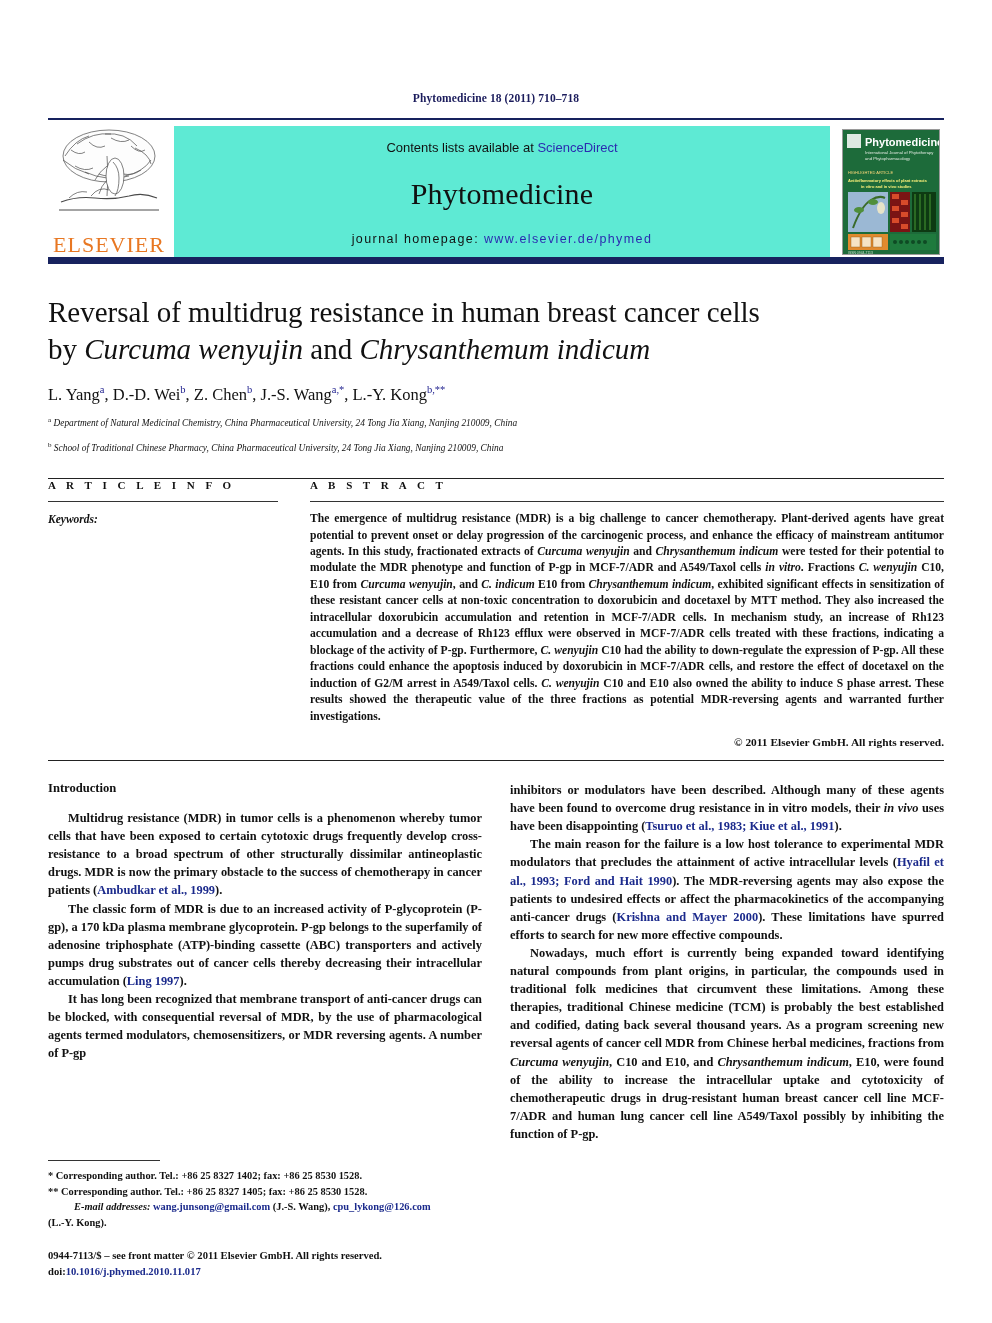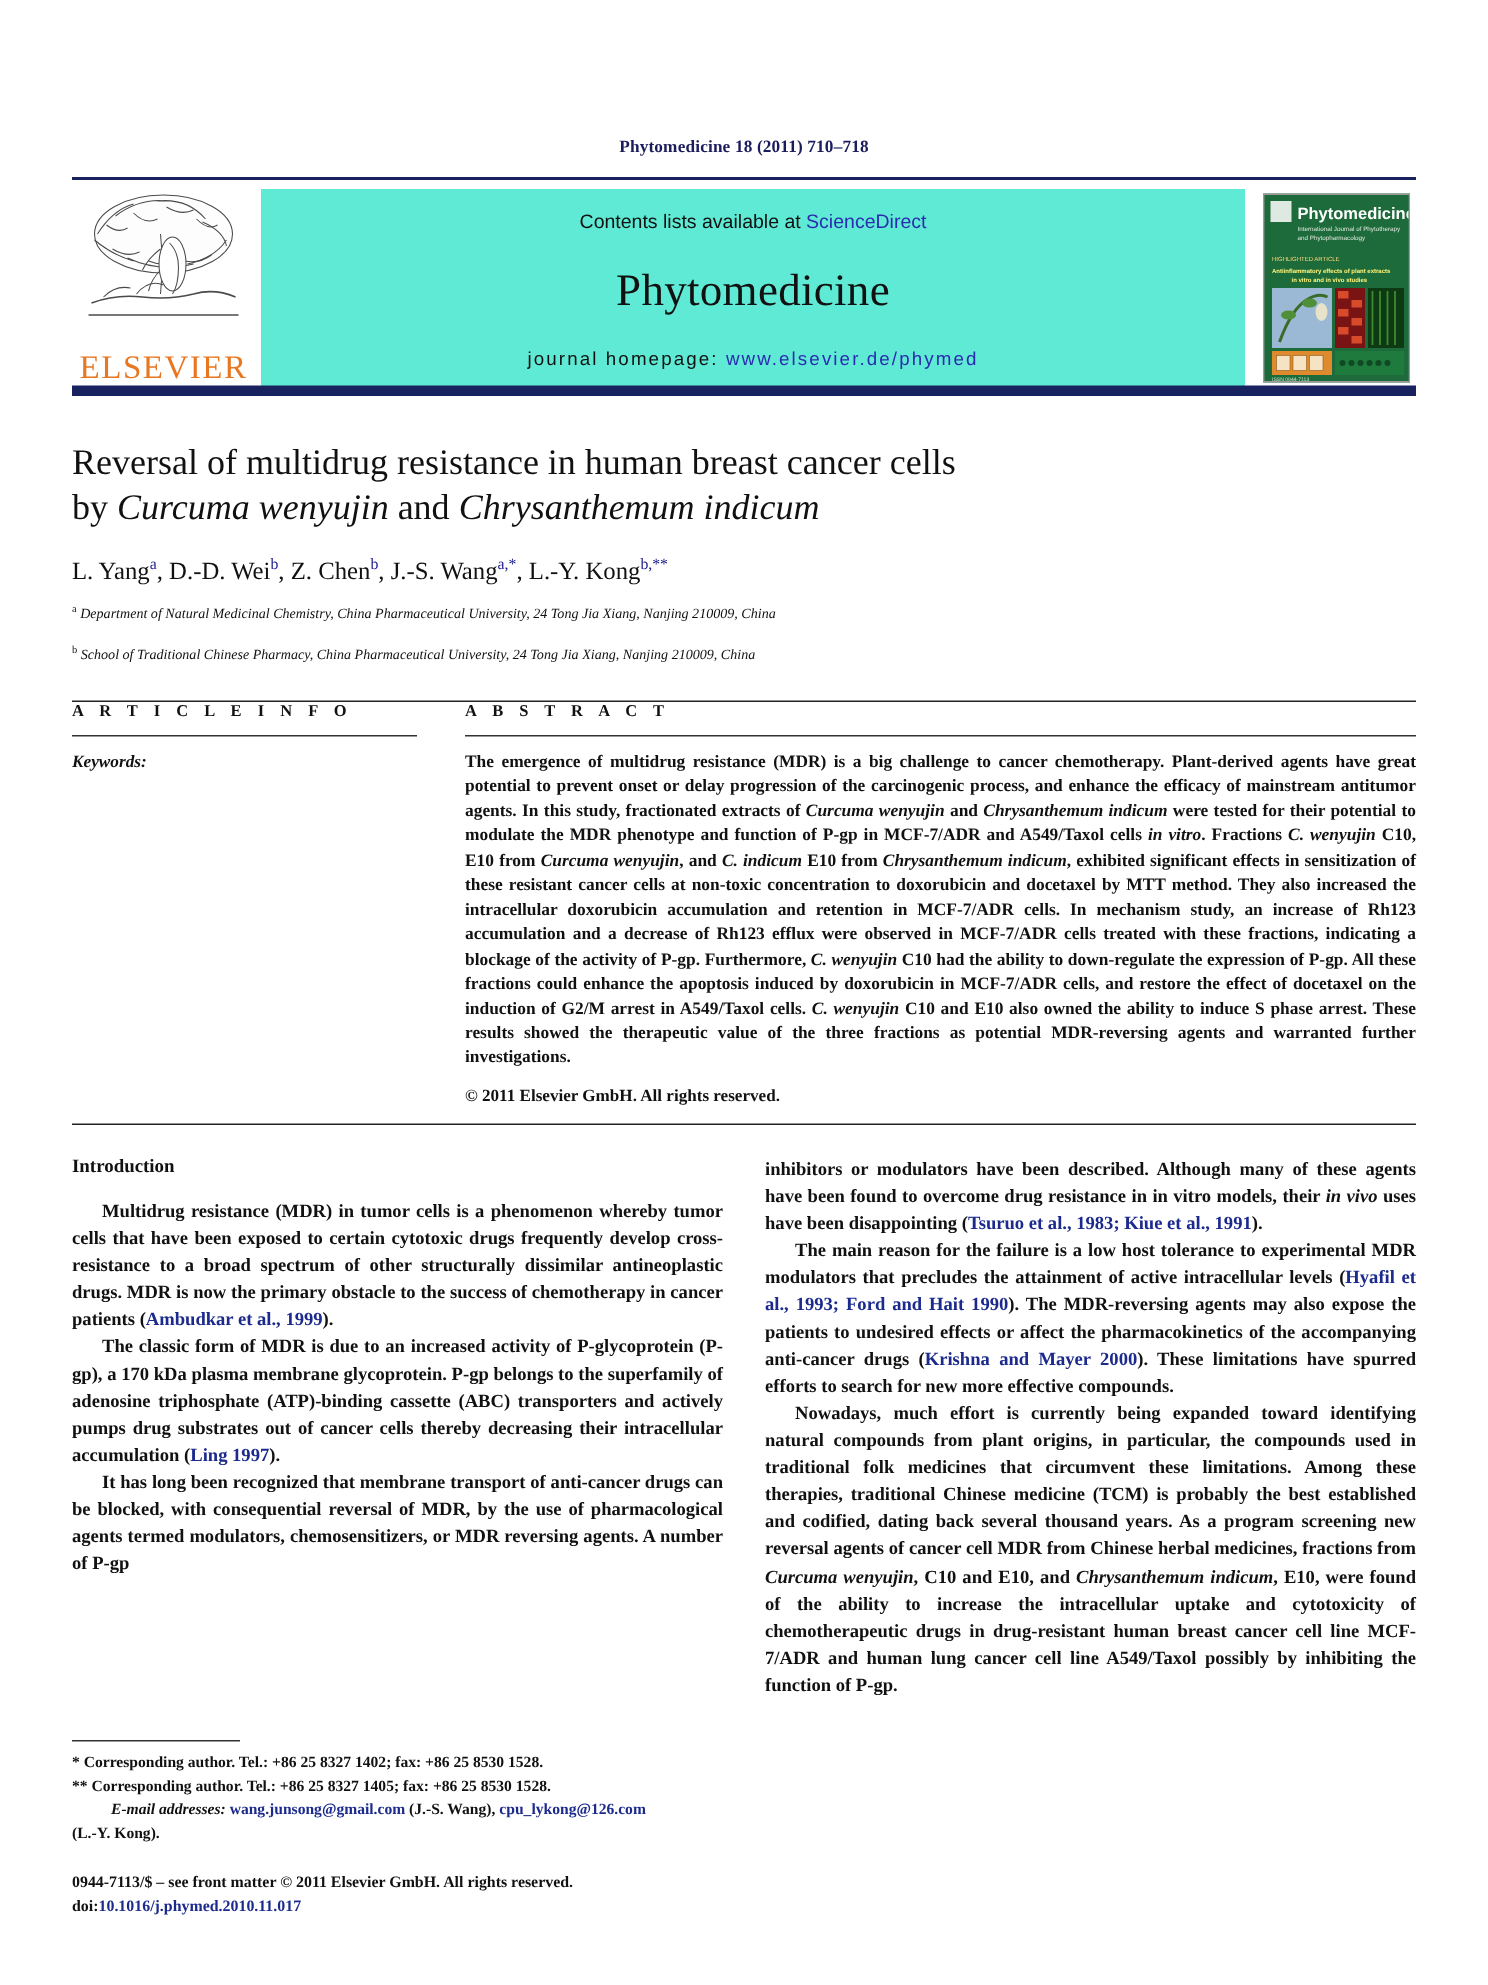--- a/index.html
+++ b/index.html
@@ -107,21 +107,21 @@
     left: 0; right: 0; bottom: 0;
     height: 7px;
     background: #17225e;
   }
 
   
   .titleblock { margin: 30px 48px 0 48px; }
   h1.title {
     font-family: "Liberation Serif", serif;
     font-weight: normal;
-    font-size: 24px;
+    font-size: 29px;
     line-height: 1.26;
     margin: 0;
     color: #111;
   }
   h1.title i { font-style: italic; }
   .authors {
     margin-top: 17px;
     font-family: "Liberation Serif", serif;
     font-size: 16.5px;
     color: #111;
@@ -163,20 +163,21 @@
   .kw-list .it { font-style: italic; }
   .abstract {
     font-size: 11.6px;
     line-height: 1.42;
     text-align: justify;
     font-weight: bold;
     color: #111;
   }
   .abstract i { font-style: italic; }
   .copyright {
+    text-align: right;
     font-weight: bold;
     font-size: 11.4px;
     margin-top: 11px;
   }
   .infoabs-bottom { margin: 12px 48px 0 48px; border-top: 1.4px solid #222; }
 
   
   .body2 {
     margin: 20px 48px 0 48px;
     display: flex;

